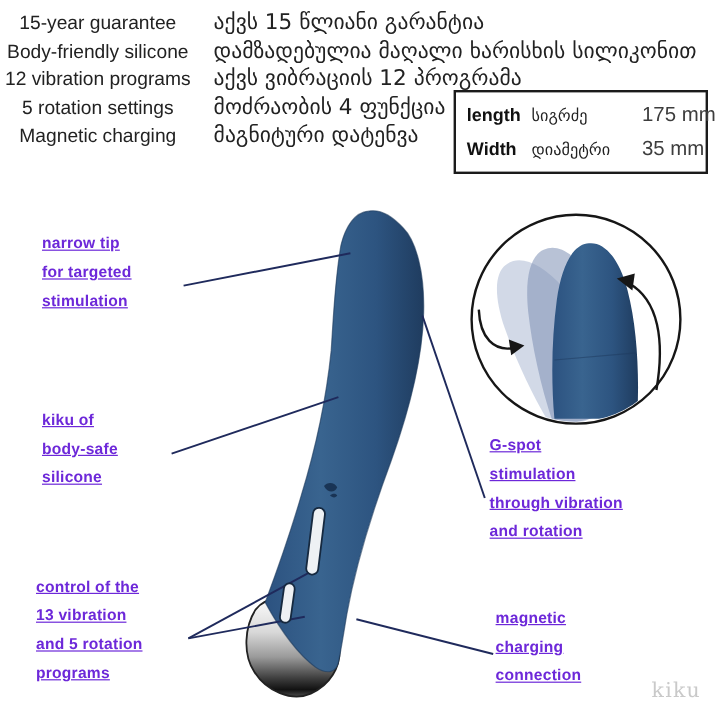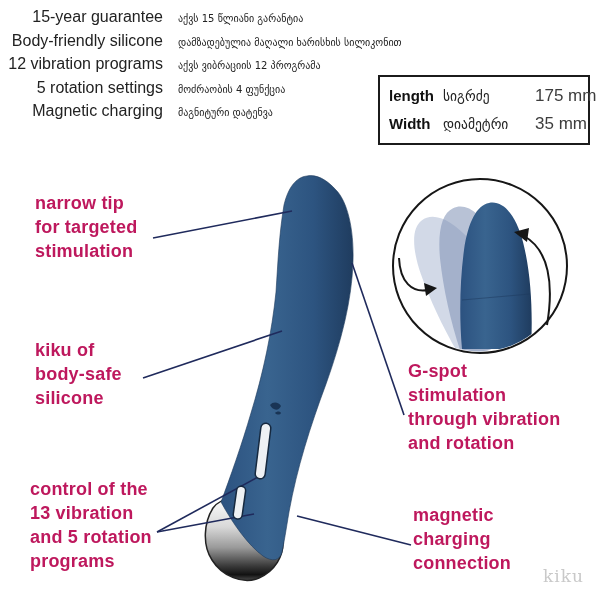--- a/index.html
+++ b/index.html
@@ -4,34 +4,34 @@
 <style>
   html,body{margin:0;padding:0;}
   body{
     width:600px;height:600px;position:relative;background:#ffffff;
     font-family:"Liberation Sans",sans-serif;overflow:hidden;
   }
   
   .spec-list{position:absolute;top:8px;left:0;width:470px;}
   .spec-row{display:grid;grid-template-columns:163px 1fr;column-gap:15px;
     align-items:baseline;height:23.5px;}
-  .spec-en{font-size:16px;color:#222;text-align:right;white-space:nowrap;}
-  .spec-ka{font-family:"DejaVu Sans",sans-serif;font-size:10px;color:#222;
+  .spec-en{font-size:16px;color:#222;text-align:center;white-space:nowrap;}
+  .spec-ka{font-family:"DejaVu Sans",sans-serif;font-size:18px;color:#222;
     text-align:left;white-space:nowrap;}
   
   .dim-table{position:absolute;left:378px;top:75px;width:212px;height:70px;
     border:2px solid #1b1b1b;box-sizing:border-box;display:flex;
     flex-direction:column;justify-content:space-evenly;padding:0 9px;background:#fff;}
   .dim-row{display:grid;grid-template-columns:54px 92px auto;align-items:baseline;}
   .dim-label{font-size:15px;font-weight:bold;color:#111;}
   .dim-ka{font-family:"DejaVu Sans",sans-serif;font-size:13.5px;color:#222;}
   .dim-value{font-size:17px;color:#3d3d3d;white-space:nowrap;}
   
-  .callout{position:absolute;color:#be185d;font-weight:bold;font-size:18px;
-    line-height:24px;letter-spacing:.2px;}
+  .callout{position:absolute;color:#6d28d9;font-weight:bold;font-size:13px;
+    line-height:24px;letter-spacing:.2px;text-decoration:underline;}
   .callout div{white-space:nowrap;}
   .co-narrow{left:35px;top:191px;}
   .co-body{left:35px;top:338px;}
   .co-control{left:30px;top:477px;}
   .co-gspot{left:408px;top:359px;}
   .co-magnetic{left:413px;top:503px;}
   
   .watermark{position:absolute;left:543px;top:566px;
     font-family:"DejaVu Serif",serif;font-size:17px;color:#c9c9c9;
     letter-spacing:1px;}

